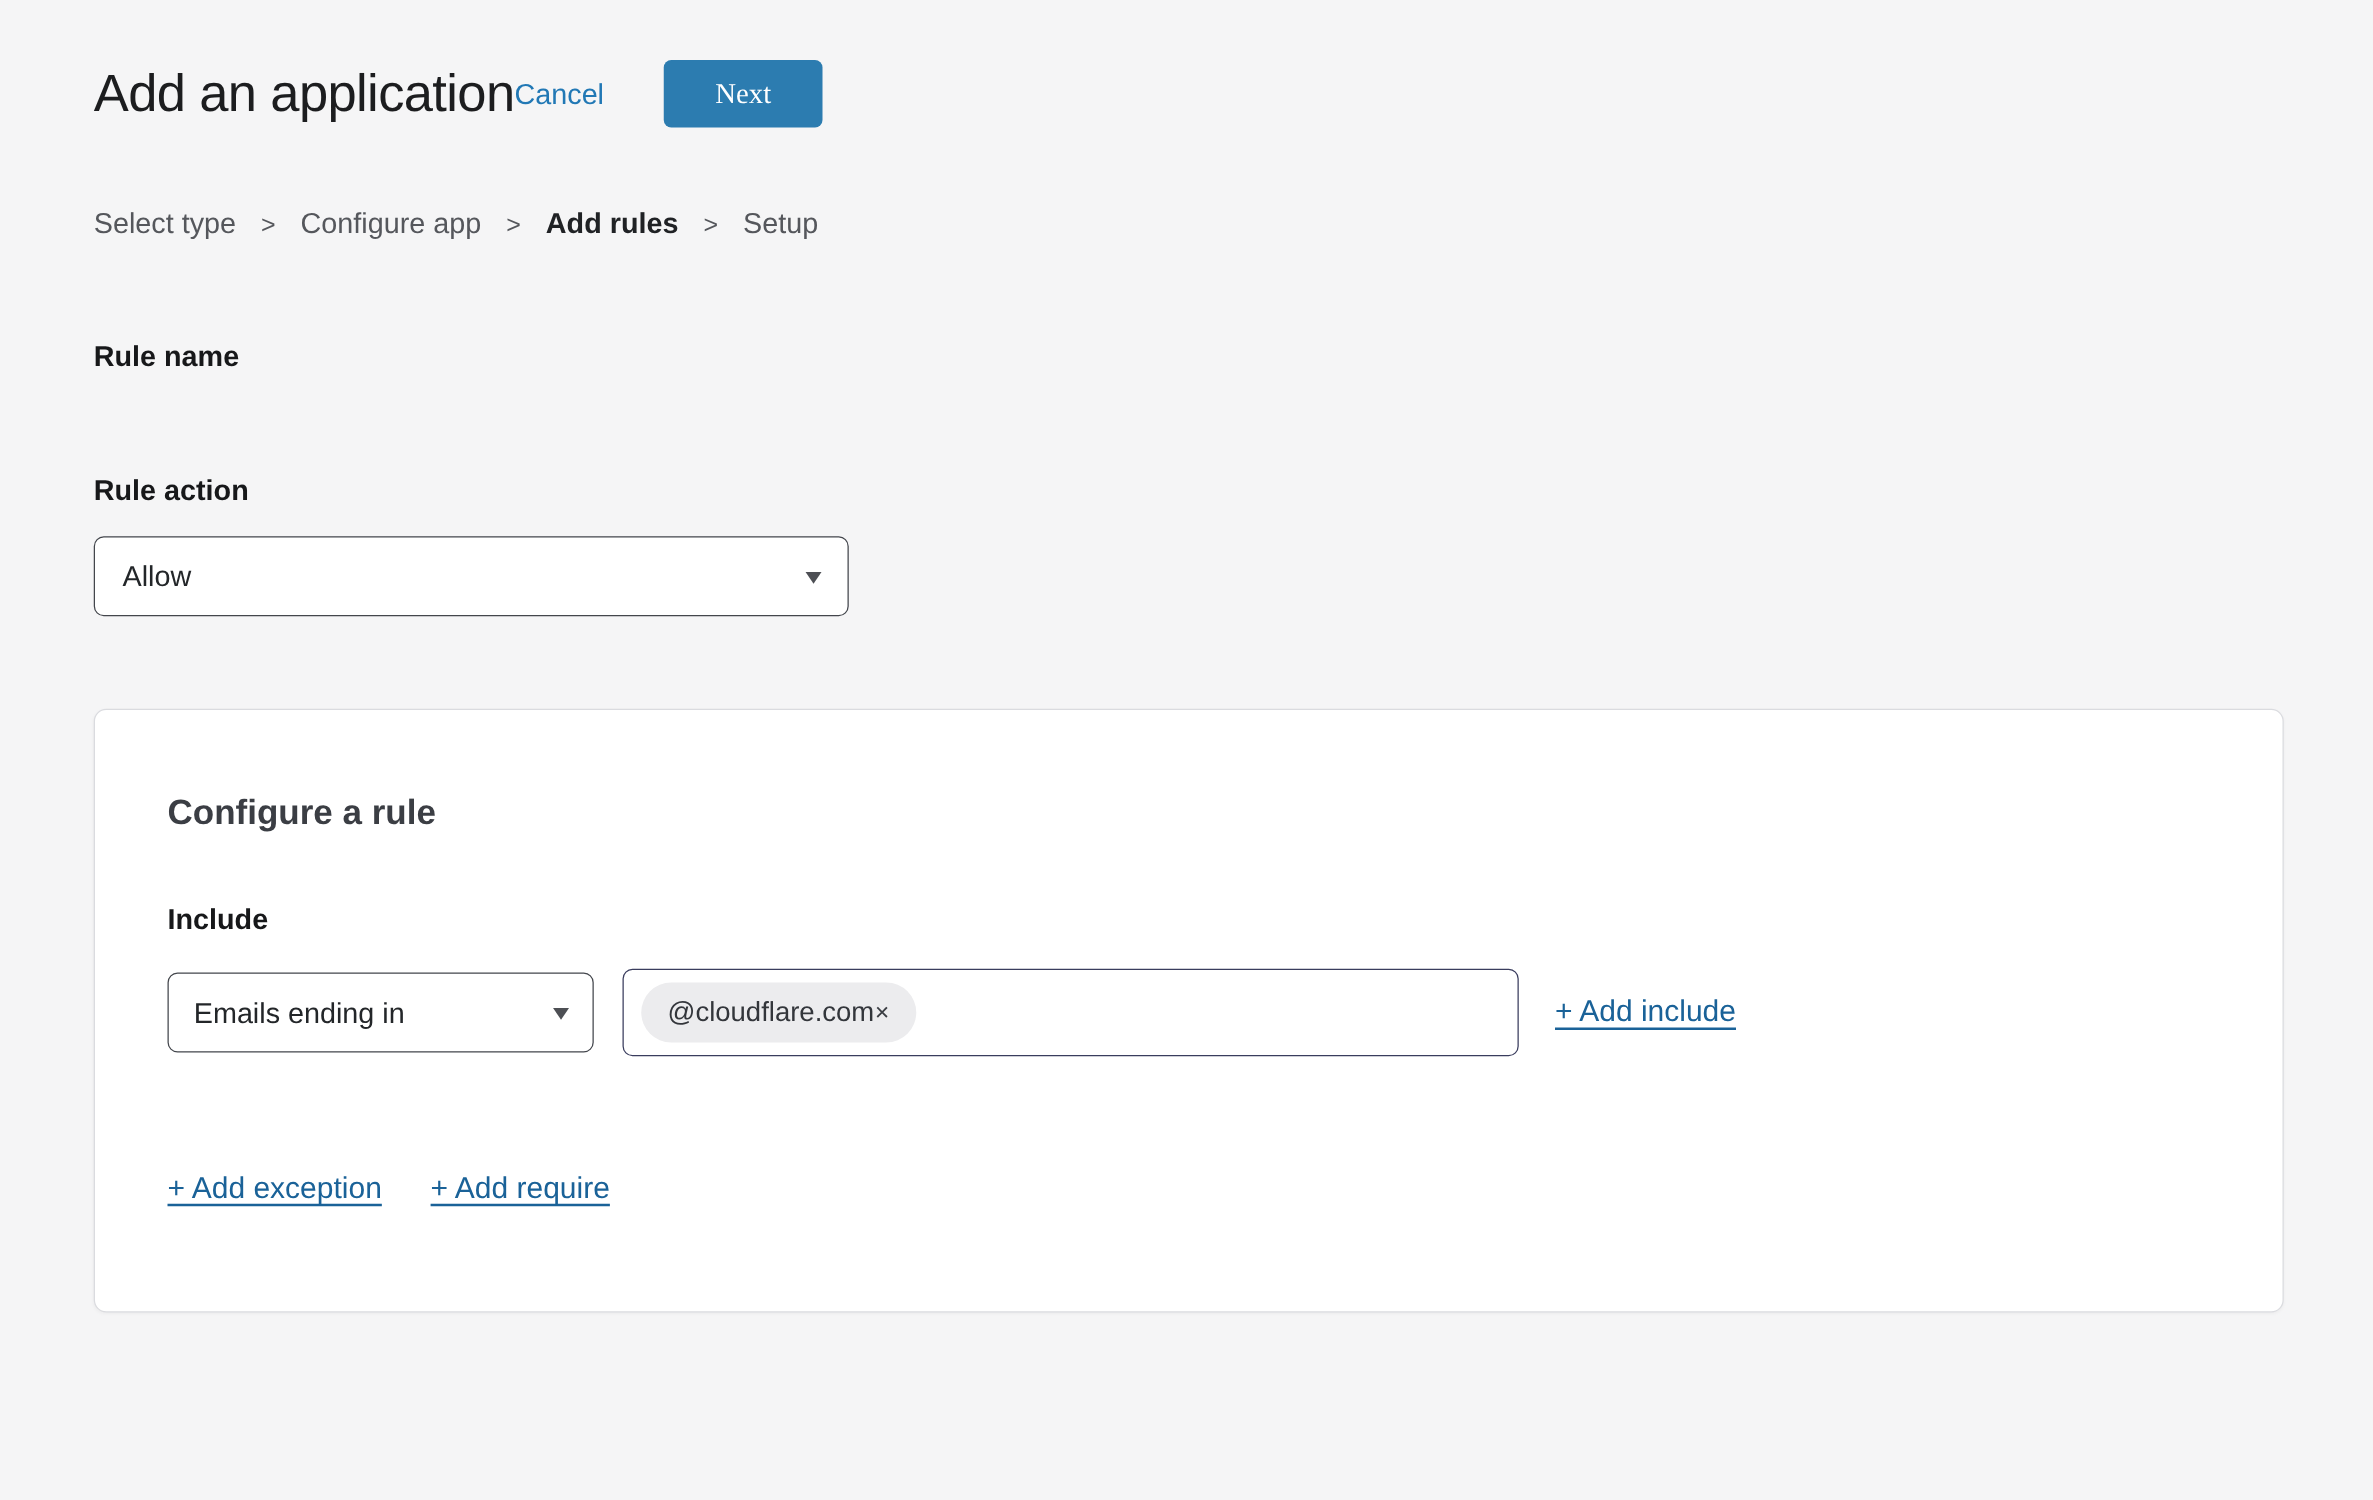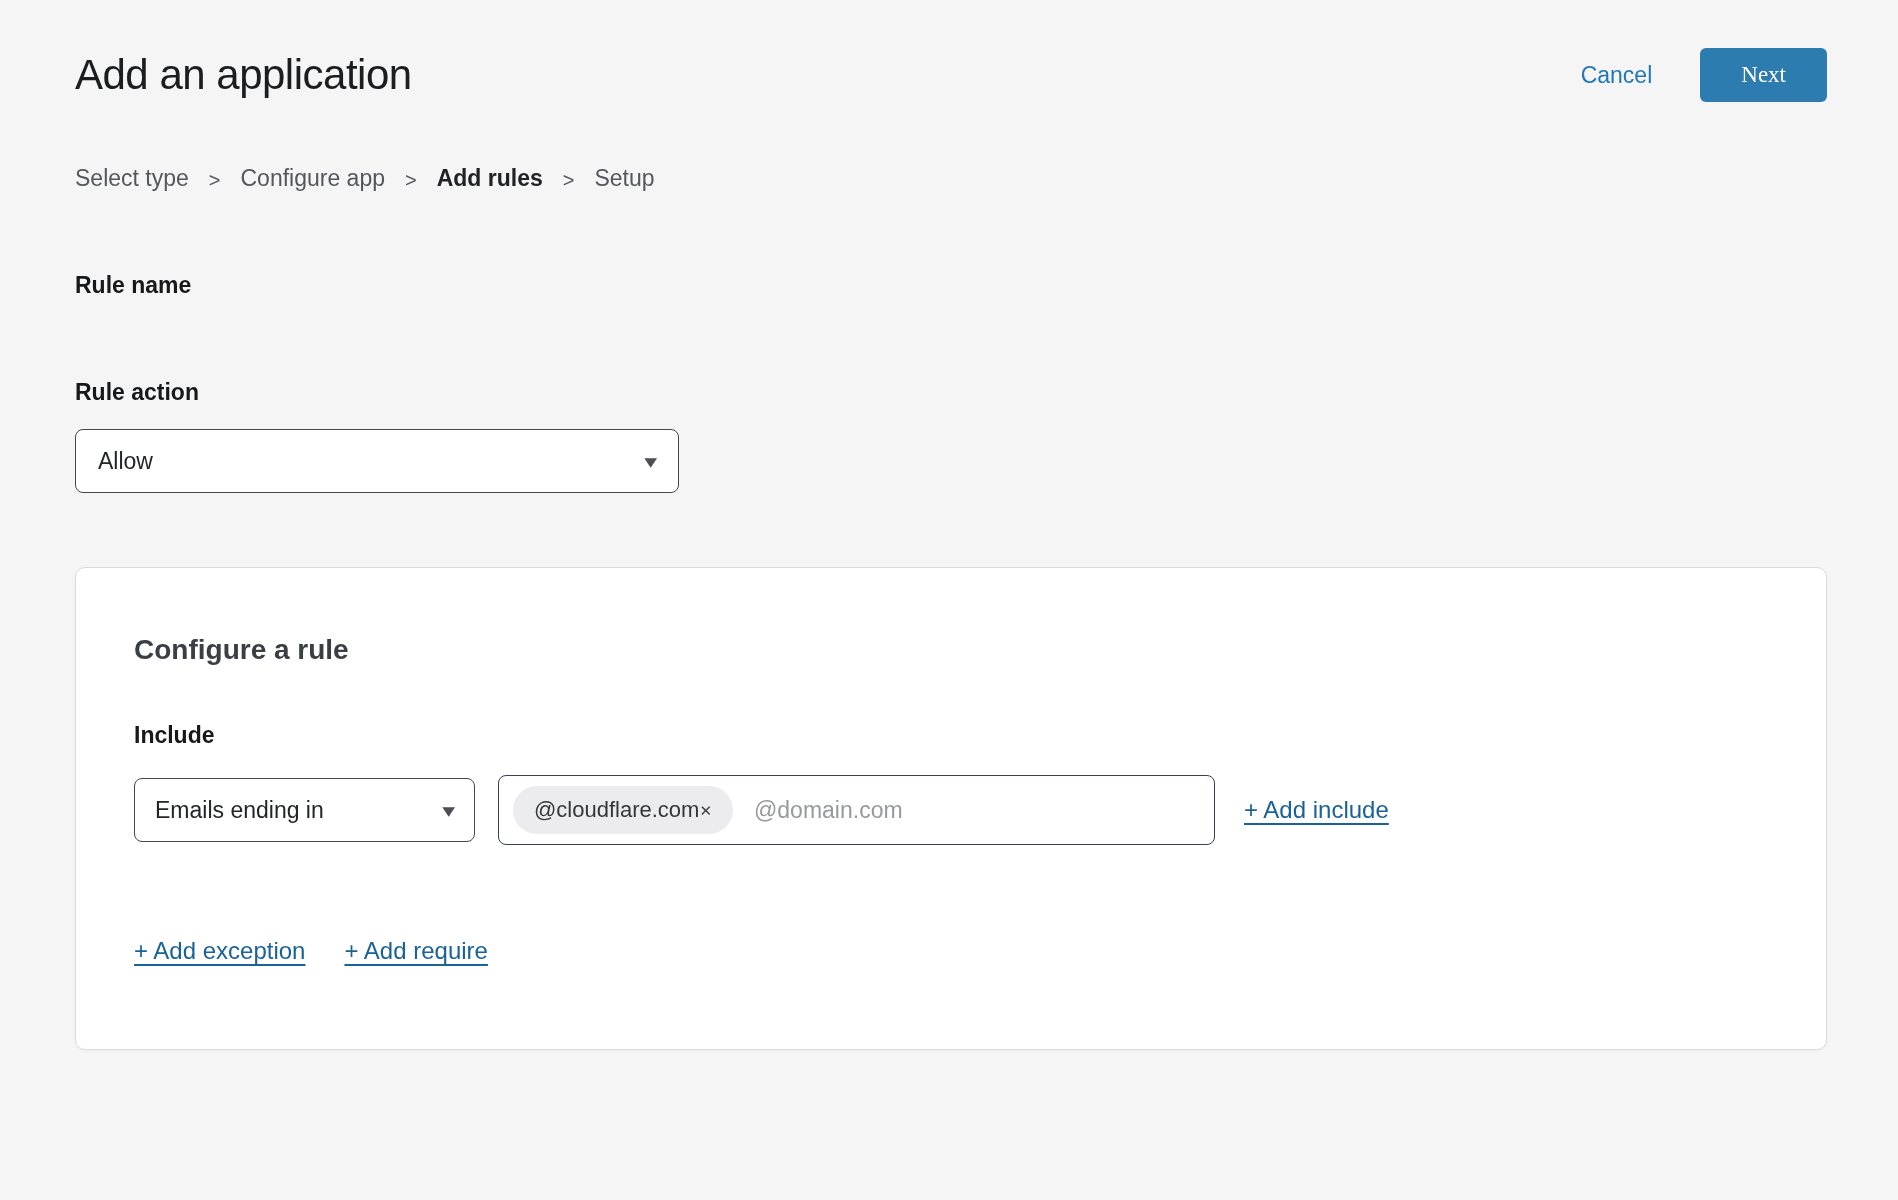--- a/index.html
+++ b/index.html
@@ -6,21 +6,21 @@
   html,body { width:1898px; height:1200px; }
   body {
     background:#f5f5f6;
     font-family:"Liberation Sans","DejaVu Sans",sans-serif;
     color:#1e1f21;
     overflow:hidden;
   }
   .content { padding:0 71px 0 75px; }
 
   
-  .header { display:flex; justify-content:space-between; align-items:center; padding-top:48px; }
+  .header { display:flex; align-items:center; padding-top:48px; }
   .page-title { font-size:42px; font-weight:400; letter-spacing:-0.5px; color:#1c1d1f; }
   .header-actions { display:flex; align-items:center; gap:48px; }
   .cancel-link { font-size:23px; color:var(--link-blue,#2178b5); cursor:pointer; }
   .next-btn {
     background:var(--accent-blue,#2c7cb0); color:#ffffff; font-size:23px;
     font-family:Liberation Serif, serif; border:none; border-radius:6px;
     padding:0 41px; height:54px; cursor:pointer;
   }
 
   
@@ -124,21 +124,20 @@
       <div class="criteria-select">
         <span>Emails ending in</span>
         <span class="caret">▾</span>
       </div>
 
       <div class="email-box">
         <span class="chip">
           <span>@cloudflare.com</span>
           <span class="chip-x">✕</span>
         </span>
-        <input class="email-input" type="text" placeholder="@domain.com" style="">
       </div>
 
       <span class="blue-link add-include">+ Add include</span>
     </div>
 
     <div class="links-row">
       <span class="blue-link">+ Add exception</span>
       <span class="blue-link">+ Add require</span>
     </div>
   </div>

